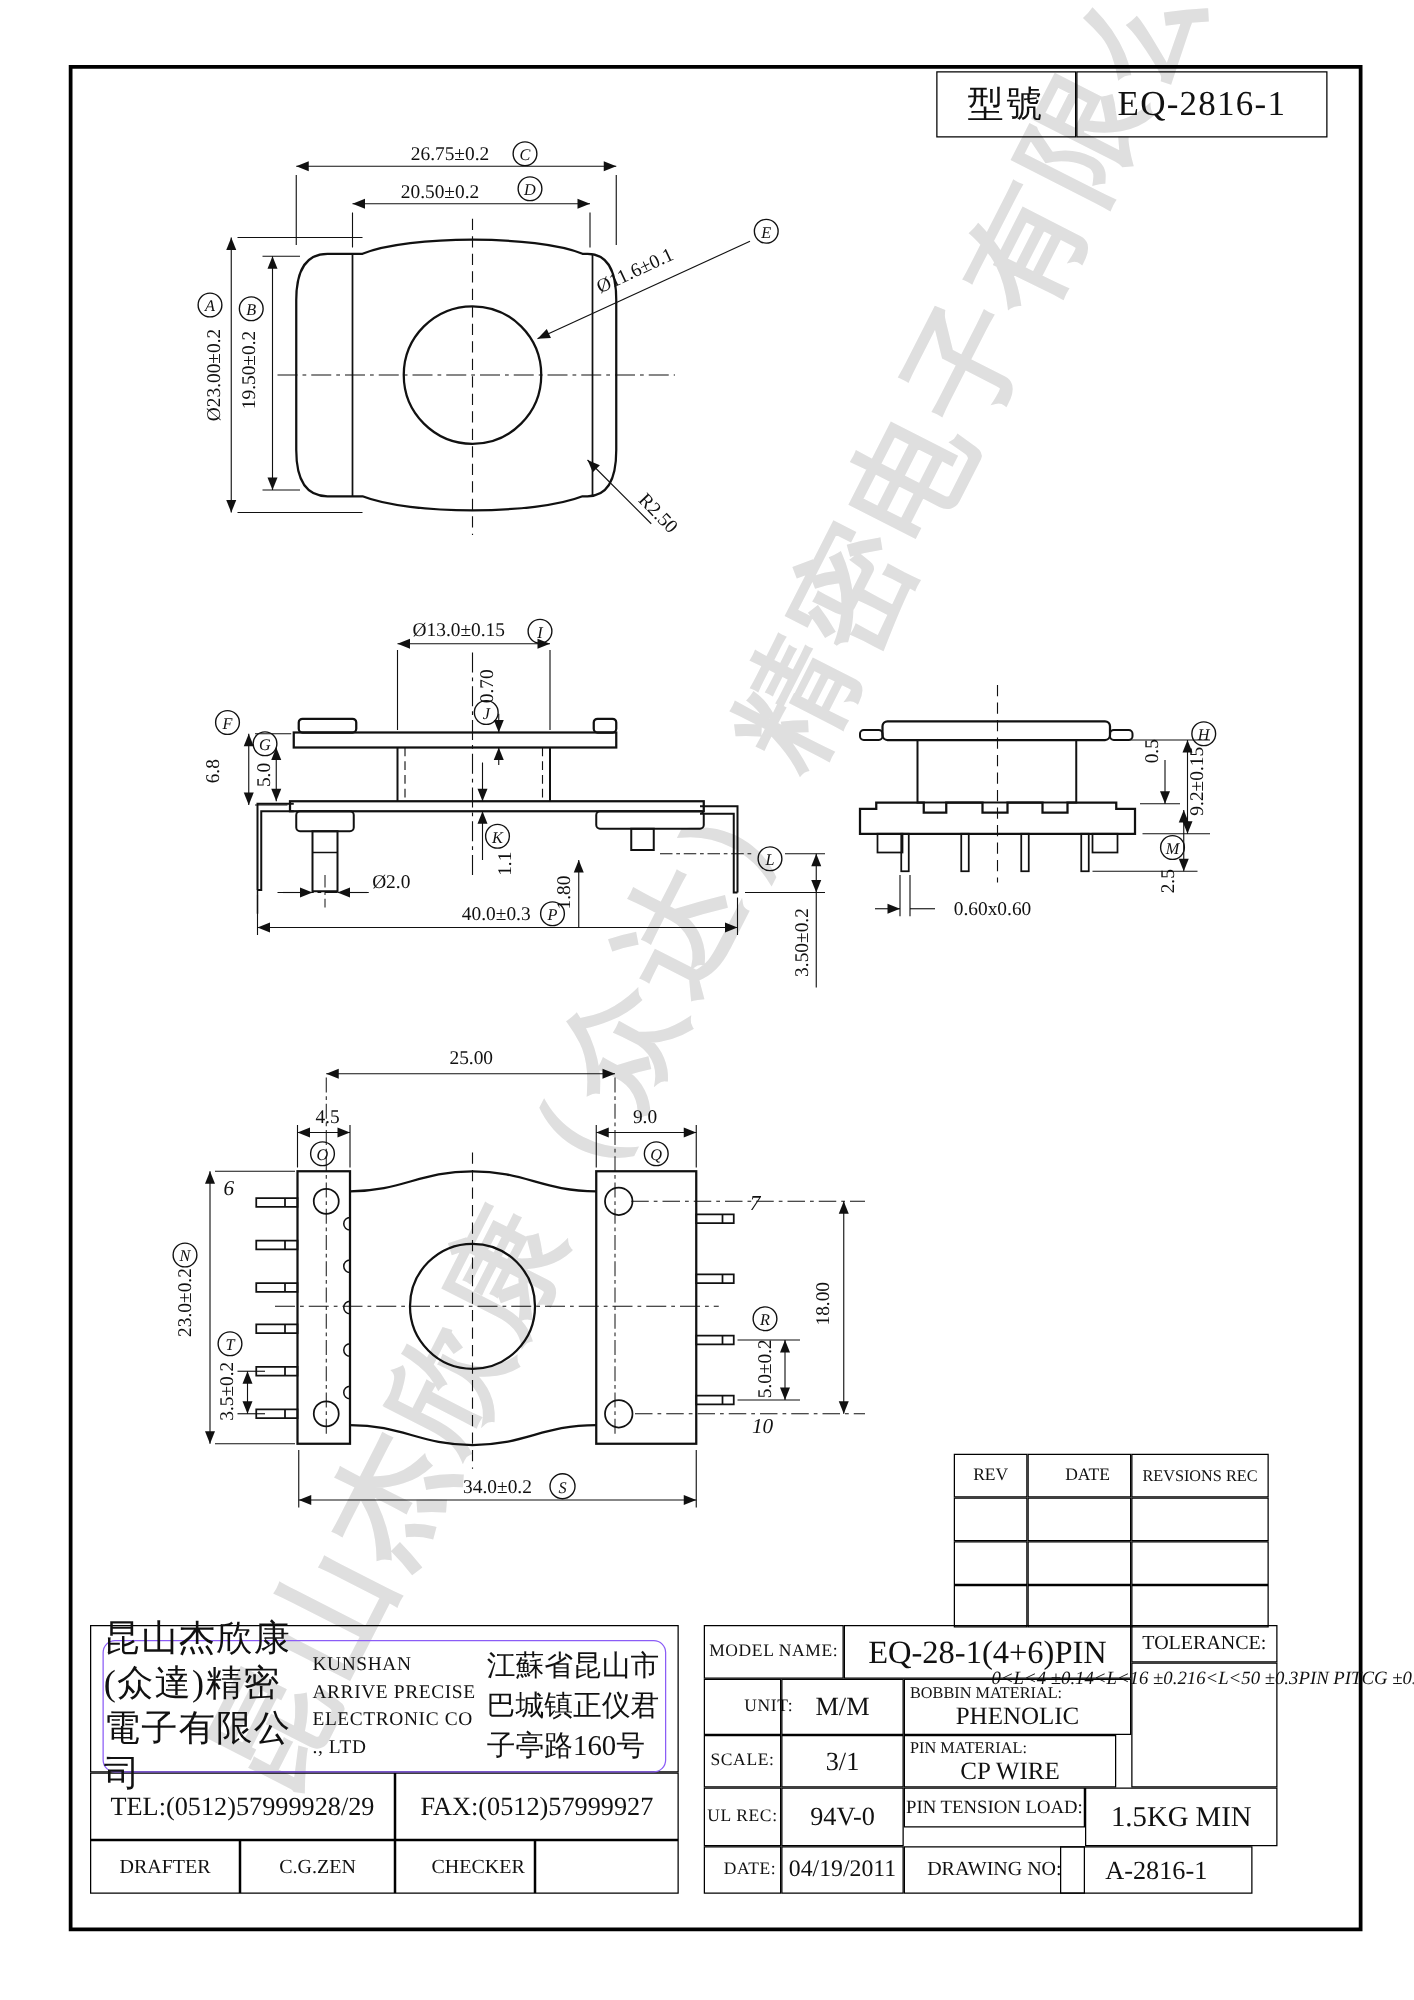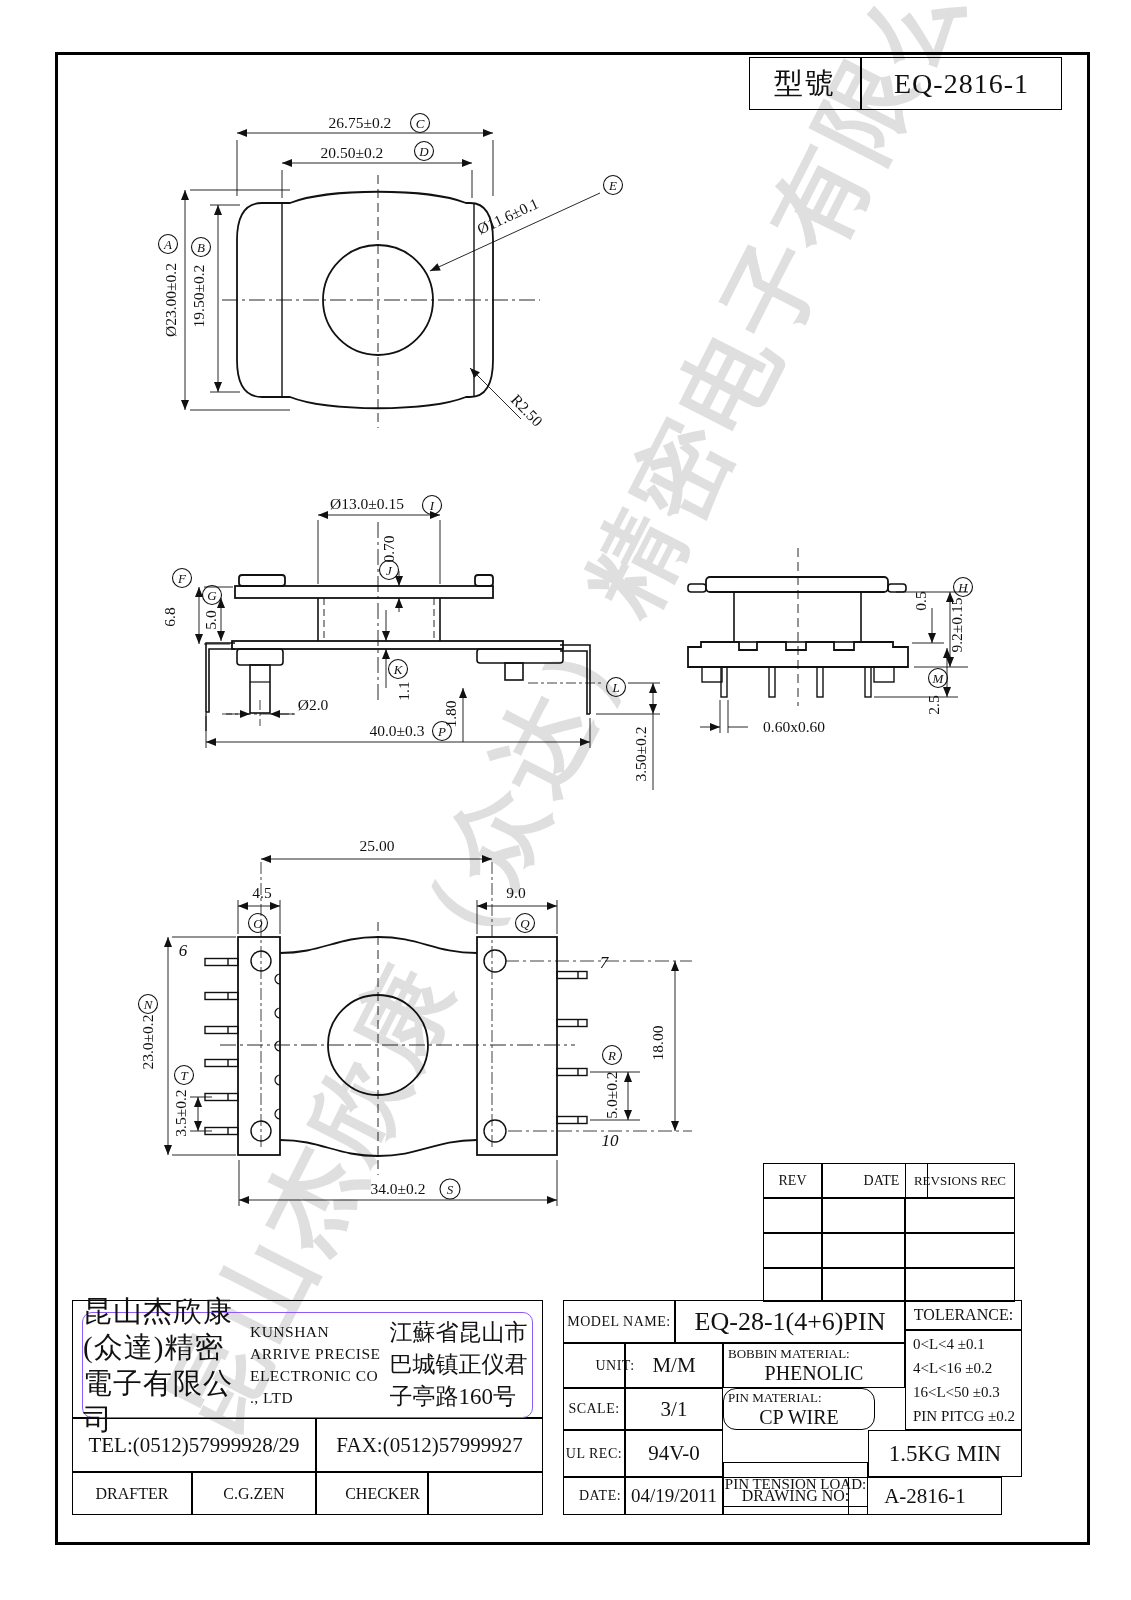--- a/index.html
+++ b/index.html
@@ -16,21 +16,21 @@
   svg.draw{position:absolute;left:0;top:0;z-index:2;}
   .cell{position:absolute;border:1.6px solid #000;box-sizing:border-box;
     display:flex;align-items:center;justify-content:center;z-index:3;background:transparent;}
   .lbl{font-size:14px;letter-spacing:0.5px;}
   .val{font-size:21px;}
   .big{font-size:26px;}
   .tblock{font-size:29px;letter-spacing:2px;}
   .mat-cell{flex-direction:column;align-items:stretch;justify-content:center;padding:1px 4px;}
   .mat-label{font-size:13px;text-align:left;}
   .mat-val{font-size:20px;text-align:center;}
-  .tol-body{flex-direction:column;align-items:flex-start;justify-content:center;padding-left:7px;}
+  .tol-body{align-items:flex-start;justify-content:center;padding-left:7px;font-style:italic;}
   .tol-line{font-size:15px;line-height:24px;white-space:nowrap;}
   .company-box{position:absolute;left:82px;top:1312px;width:451px;height:106px;z-index:4;
     border:1px solid #8b5cf6;border-radius:10px;box-sizing:border-box;
     display:flex;flex-direction:row;align-items:center;justify-content:center;}
   .cname{font-size:29px;letter-spacing:1px;line-height:36px;}
   .cname-en{font-size:15.5px;letter-spacing:0.5px;line-height:22px;}
   .caddr{font-size:23px;line-height:32px;}
 </style>
 </head>
 <body>
@@ -372,21 +372,21 @@
     <span>型號</span>
   </div>
 <div class="cell" style="left:861px;top:57px;width:201px;height:53px;font-size:28px;letter-spacing:1px;">
     <span>EQ-2816-1</span>
   </div>
 
 <div>
   <div class="cell" style="left:763px;top:1163px;width:59px;height:35px;font-size:14px;">
       <span>REV</span>
     </div>
-  <div class="cell" style="left:822px;top:1163px;width:106px;height:35px;font-size:14px;padding-left:13px;">
+  <div class="cell" style="left:822px;top:1163px;width:83px;height:35px;font-size:14px;padding-left:13px;">
       <span>DATE</span>
     </div>
   <div class="cell" style="left:905px;top:1163px;width:110px;height:35px;font-size:13px;">
       <span>REVSIONS  REC</span>
     </div>
   <div class="cell" style="left:763px;top:1198px;width:59px;height:35px;"></div>
   <div class="cell" style="left:822px;top:1198px;width:83px;height:35px;"></div>
   <div class="cell" style="left:905px;top:1198px;width:110px;height:35px;"></div>
   <div class="cell" style="left:763px;top:1233px;width:59px;height:35px;"></div>
   <div class="cell" style="left:822px;top:1233px;width:83px;height:35px;"></div>
@@ -448,31 +448,31 @@
   <div class="cell mat-cell" style="left:723px;top:1343px;width:182px;height:45px;">
     <div class="mat-label">BOBBIN MATERIAL:</div>
     <div class="mat-val">PHENOLIC</div>
   </div>
   <div class="cell lbl" style="left:563px;top:1388px;width:62px;height:42px;">
       <span>SCALE:</span>
     </div>
   <div class="cell val" style="left:625px;top:1388px;width:98px;height:42px;align-items:center;">
       <span>3/1</span>
     </div>
-  <div class="cell mat-cell" style="left:723px;top:1388px;width:152px;height:42px;border-radius:13px;">
+  <div class="cell mat-cell" style="left:723px;top:1388px;width:170px;height:42px;">
     <div class="mat-label">PIN MATERIAL:</div>
     <div class="mat-val">CP WIRE</div>
   </div>
   <div class="cell lbl" style="left:563px;top:1430px;width:62px;height:47px;">
       <span>UL REC:</span>
     </div>
   <div class="cell val" style="left:625px;top:1430px;width:98px;height:47px;">
       <span>94V-0</span>
     </div>
-  <div class="cell" style="left:723px;top:1430px;width:145px;height:45px;font-size:15px;margin-top:32px;">
+  <div class="cell" style="left:723px;top:1430px;width:145px;height:32px;font-size:15px;">
       <span>PIN TENSION LOAD:</span>
     </div>
   <div class="cell" style="left:868px;top:1430px;width:154px;height:47px;font-size:23px;">
       <span>1.5KG MIN</span>
     </div>
   <div class="cell lbl" style="left:563px;top:1477px;width:62px;height:38px;padding-left:12px;">
       <span>DATE:</span>
     </div>
   <div class="cell" style="left:625px;top:1477px;width:98px;height:38px;font-size:19px;">
       <span>04/19/2011</span>

